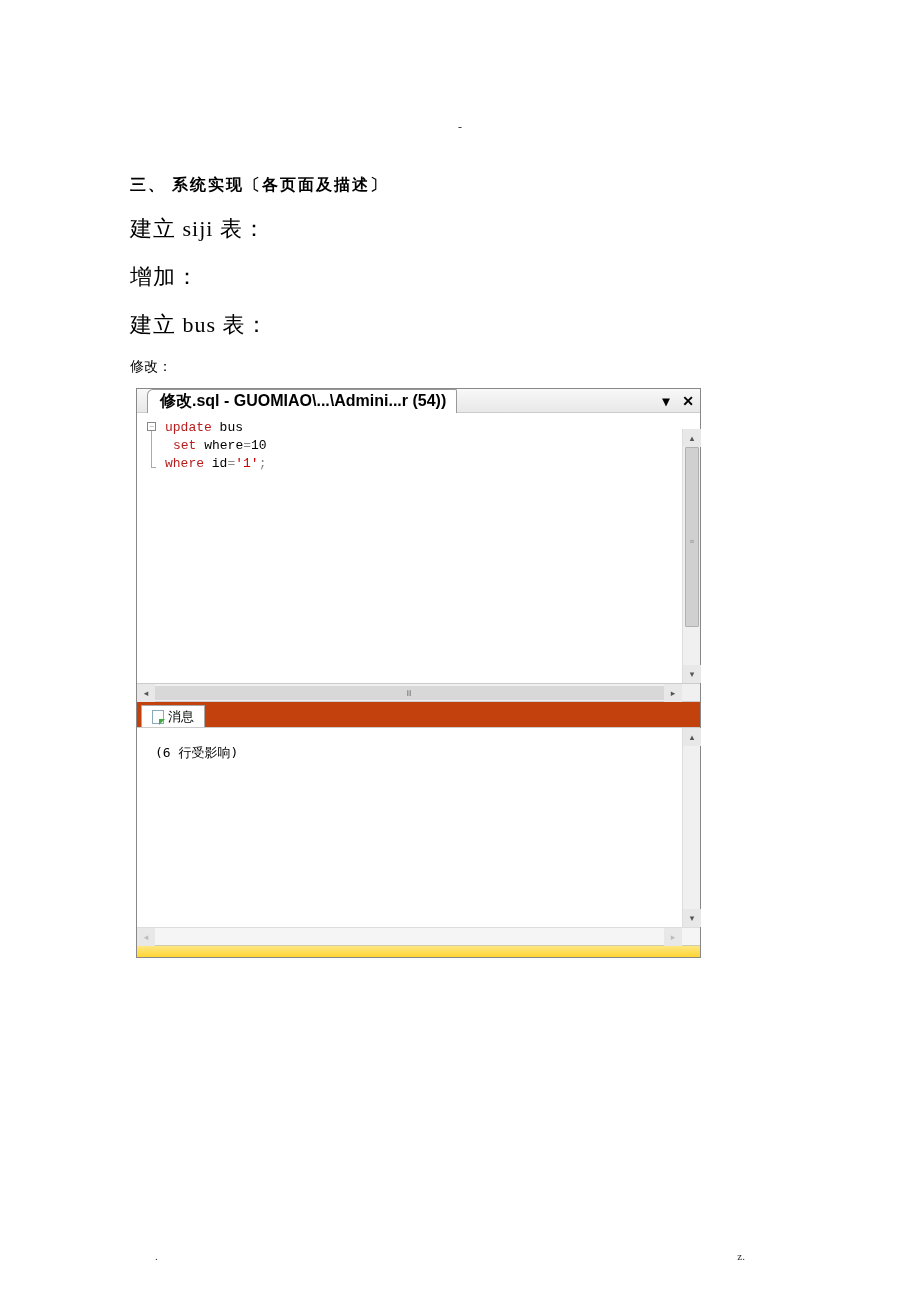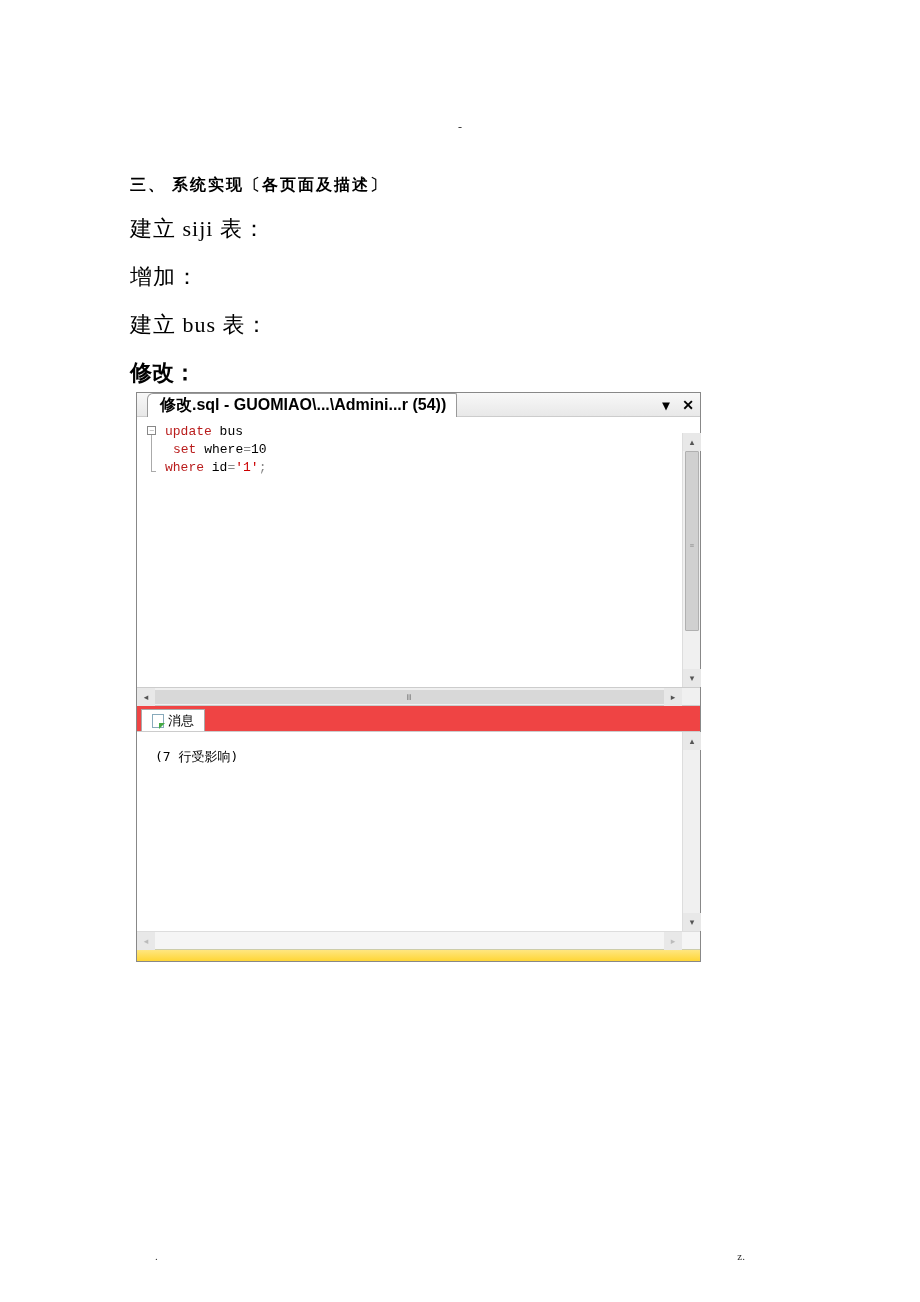--- a/index.html
+++ b/index.html
@@ -24,23 +24,23 @@
       font-weight: bold;
       margin-bottom: 18px;
       letter-spacing: 2px;
     }
     .text-line {
       font-size: 22px;
       margin-bottom: 18px;
       letter-spacing: 1px;
     }
     .bold-label {
-      font-size: 22px;
-      font-weight: bold;
-      margin-bottom: 4px;
+      font-size: 14px;
+      font-weight: normal;
+      margin-bottom: 12px;
     }
     .sql-window {
       width: 565px;
       margin-left: 6px;
       border: 1px solid #888;
       background: #fff;
       position: relative;
     }
     .window-header {
       height: 24px;
@@ -198,21 +198,21 @@
     .hscroll-thumb-mark {
       position: absolute;
       left: 50%;
       top: 50%;
       transform: translate(-50%, -50%);
       font-size: 8px;
       color: #888;
       letter-spacing: 1px;
     }
     .msg-tab-bar {
-      background: #ef4444;
+      background: #c2410c;
       border-top: 1px solid #ccc;
       padding: 2px 4px 0 4px;
     }
     .msg-tab {
       display: inline-flex;
       align-items: center;
       gap: 4px;
       background: #fff;
       border: 1px solid #aaa;
       border-bottom: none;
@@ -353,21 +353,21 @@
     </div>
 
     <div class="msg-tab-bar">
       <div class="msg-tab">
         <span class="msg-icon"></span>
         <span>消息</span>
       </div>
     </div>
 
     <div class="msg-pane">
-      <div class="msg-content">(7 行受影响)</div>
+      <div class="msg-content">(6 行受影响)</div>
       <div class="msg-vscroll">
         <div class="vscroll-arrow vscroll-top">▴</div>
         <div class="vscroll-arrow vscroll-bottom">▾</div>
       </div>
     </div>
 
     <div class="msg-hscroll">
       <div class="hscroll-arrow hscroll-left" style="color:#bbb">◂</div>
       <div class="hscroll-arrow hscroll-right" style="right:18px;color:#bbb">▸</div>
     </div>

